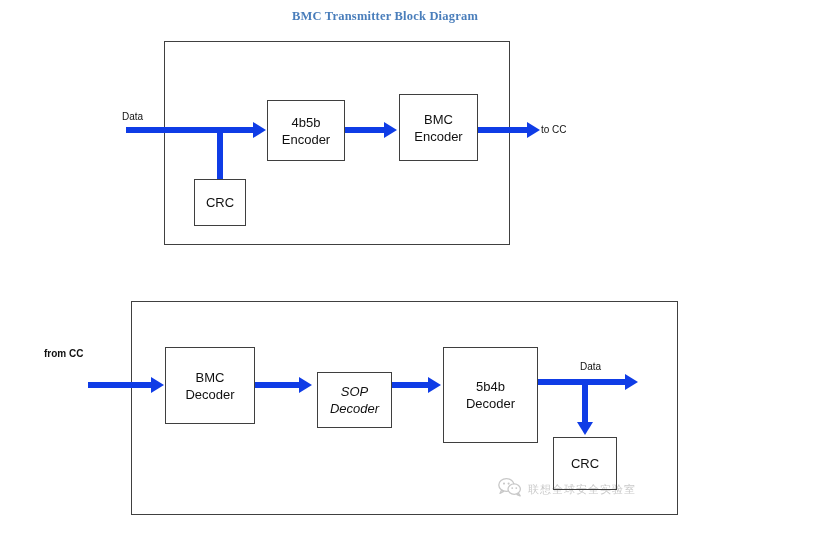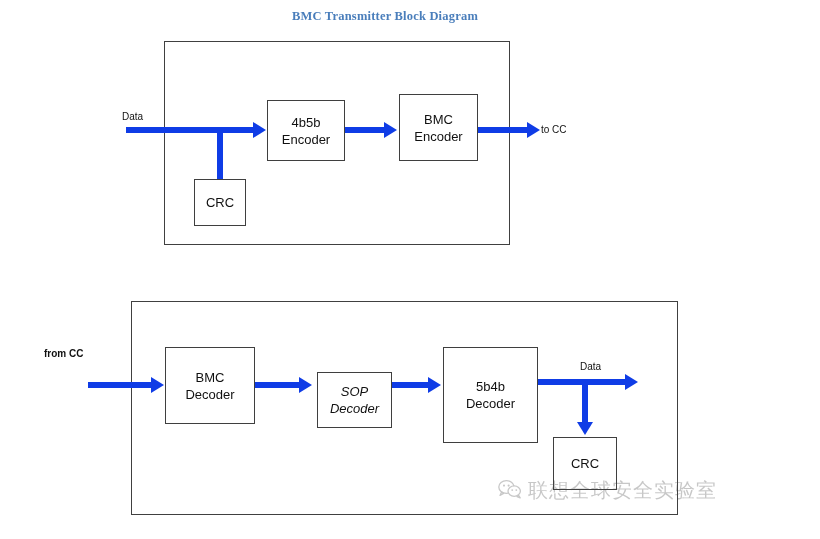--- a/index.html
+++ b/index.html
@@ -117,21 +117,21 @@
     top: 477px;
     display: flex;
     align-items: center;
     gap: 6px;
     z-index: 9;
     opacity: 0.30;
     pointer-events: none;
   }
   #watermark .wm-text {
     font-family: "DejaVu Sans", sans-serif;
-    font-size: 20px;
+    font-size: 11px;
     color: #4a4a4a;
     letter-spacing: 1px;
     white-space: nowrap;
   }
   #watermark .wm-icon { display: block; }
 </style>
 </head>
 <body>
 
 <div id="canvas">

